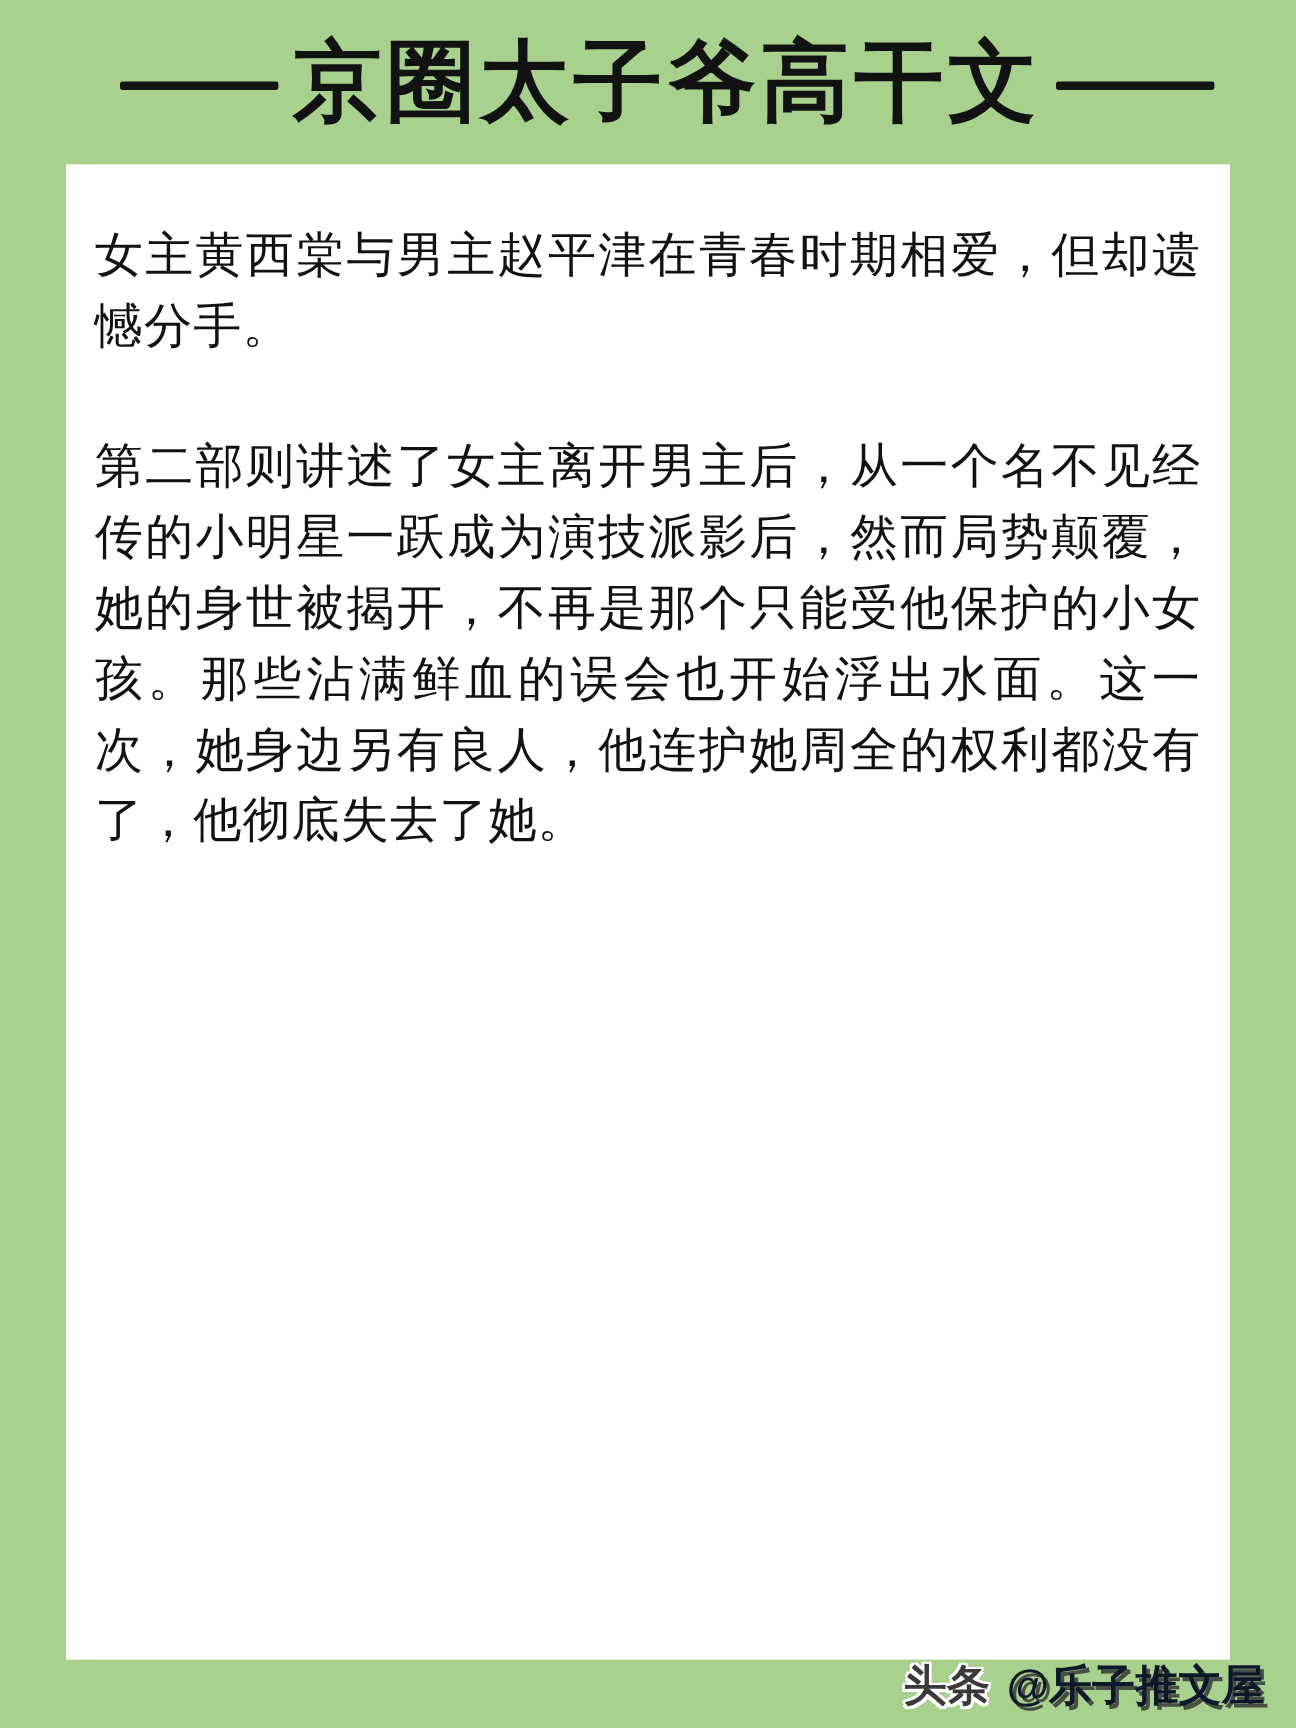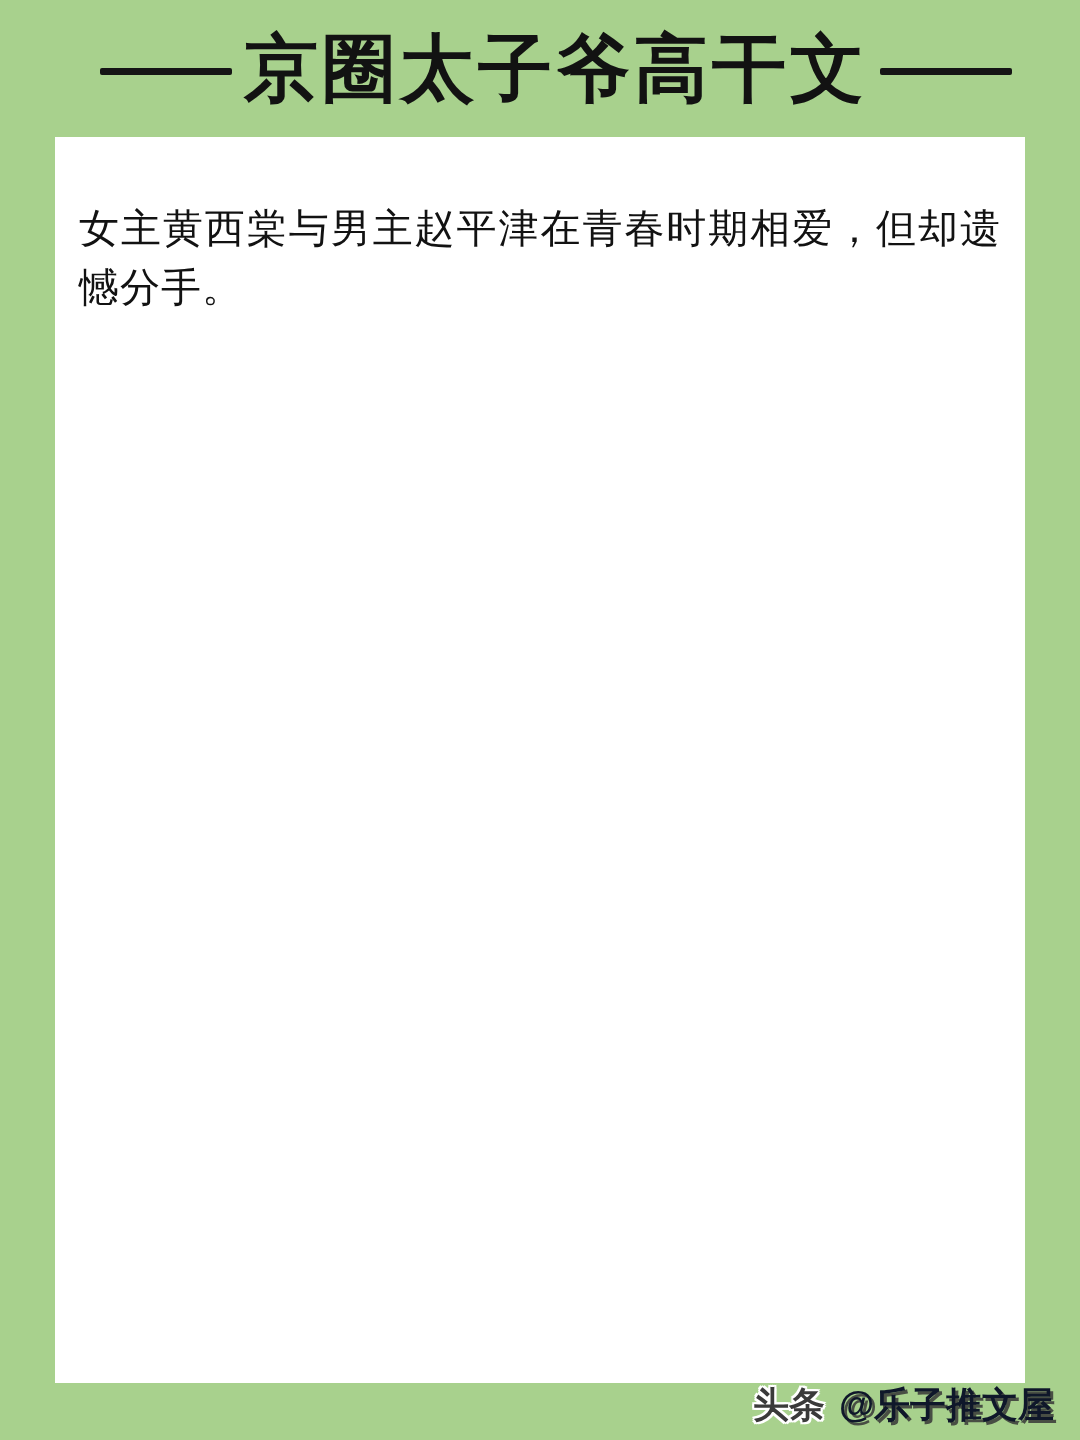--- a/index.html
+++ b/index.html
@@ -52,21 +52,21 @@
   }
   .book-title {
     margin: 6px 0 0 0;
     font-size: 48px;
     font-weight: 400;
     text-align: center;
     color: var(--ink);
     line-height: 1.25;
     letter-spacing: 2px;
   }
-  .story { margin-top: 44px; }
+  .story { margin-top: 28px; }
   .story p {
     margin: 0 0 58px 0;
     font-size: 40px;
     line-height: 59px;
     text-align: justify;
     text-justify: inter-character;
     color: var(--ink);
     letter-spacing: 1px;
   }
   .story p:last-child { margin-bottom: 0; }
@@ -102,20 +102,21 @@
 
   <div class="header">
     <span class="dash"></span>
     <span class="header-title">京圈太子爷高干文</span>
     <span class="dash"></span>
   </div>
 
   <div class="card">
     <div class="story">
       <p>女主黄西棠与男主赵平津在青春时期相爱，但却遗憾分手。</p>
+      <p>第二部则讲述了女主离开男主后，从一个名不见经传的小明星一跃成为演技派影后，然而局势颠覆，她的身世被揭开，不再是那个只能受他保护的小女孩。那些沾满鲜血的误会也开始浮出水面。这一次，她身边另有良人，他连护她周全的权利都没有了，他彻底失去了她。</p>
     </div>
   </div>
 
   <div class="footer">
     <span class="platform">头条</span>
     <span class="handle">@乐子推文屋</span>
   </div>
 
 </div>
 

